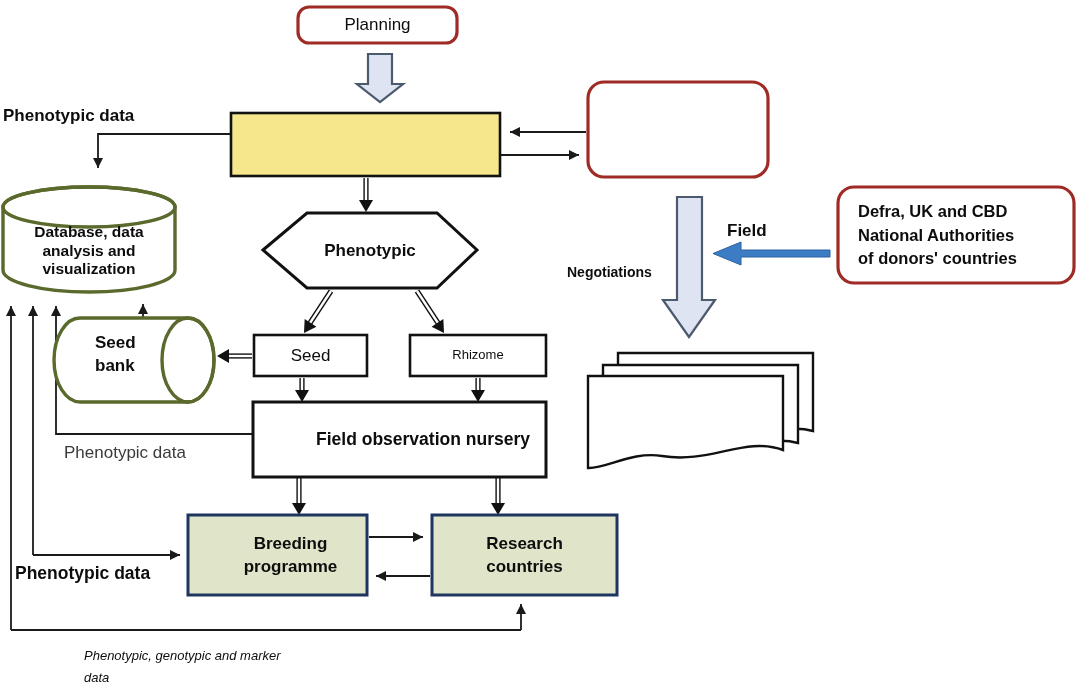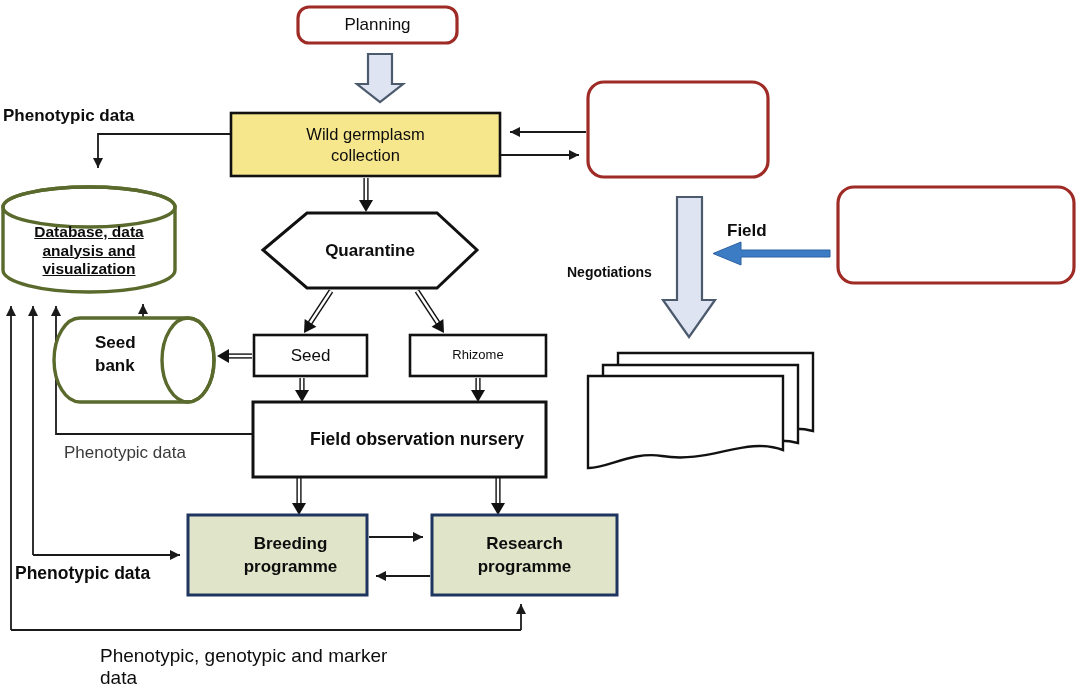--- a/index.html
+++ b/index.html
@@ -150,53 +150,54 @@
     <rect class="greenbox" x="188" y="515" width="179" height="80"></rect>
     <rect class="greenbox" x="432" y="515" width="185" height="80"></rect>
 
     <path class="doc" d="M 618,353 H 813 V 431 C 783,423 760,440 736,434 L 618,434 Z"></path>
     <path class="doc" d="M 603,365 H 798 V 443 C 768,435 745,452 721,446 L 603,446 Z"></path>
     <path class="doc" d="M 588,376 H 783 V 450 C 745,436 710,464 662,456 C 632,451 606,469 588,468 Z"></path>
   </svg>
 
   <div class="lbl cc" style="left:298px;top:7px;width:159px;height:36px;font-size:17px;">Planning</div>
 
-  <div class="lbl cc" style="left:231px;top:113px;width:269px;height:63px;font-size:16.5px;">Wild germplasm
-collection</div>
-
-
-
-  <div class="lbl b" style="left:0px;top:223px;width:178px;font-size:15.5px;line-height:18.5px;text-align:center;text-decoration:underline;">Database, data
+
+
+  <div class="lbl b" style="left:858px;top:200px;width:205px;font-size:16.5px;line-height:23.5px;">Defra, UK and CBD
+National Authorities
+of donors' countries</div>
+
+  <div class="lbl b" style="left:0px;top:223px;width:178px;font-size:15.5px;line-height:18.5px;text-align:center;">Database, data
 analysis and
 visualization</div>
 
   <div class="lbl b" style="left:95px;top:331px;font-size:17px;line-height:23px;">Seed
 bank</div>
 
-  <div class="lbl cc b" style="left:263px;top:213px;width:214px;height:75px;font-size:17px;">Quarantine</div>
+  <div class="lbl cc b" style="left:263px;top:213px;width:214px;height:75px;font-size:17px;">Phenotypic</div>
 
   <div class="lbl cc" style="left:254px;top:335px;width:113px;height:41px;font-size:17px;">Seed</div>
 
   <div class="lbl cc" style="left:410px;top:335px;width:136px;height:41px;font-size:13px;">Rhizome</div>
 
-  <div class="lbl cc b" style="left:253px;top:402px;width:328px;height:75px;font-size:17.5px;">Field observation nursery</div>
+  <div class="lbl cc b" style="left:253px;top:402px;width:328px;height:75px;font-size:17.5px;padding-left:6px;">Field observation nursery</div>
 
   <div class="lbl cc b" style="left:188px;top:515px;width:205px;height:80px;font-size:17px;line-height:23px;">Breeding
 programme</div>
 
   <div class="lbl cc b" style="left:432px;top:515px;width:185px;height:80px;font-size:17px;line-height:23px;">Research
-programme</div>
+countries</div>
 
 
   <div class="lbl b" style="left:3px;top:105px;font-size:17px;">Phenotypic data</div>
 
   <div class="lbl" style="left:64px;top:442px;font-size:17px;color:#3a3a3a;">Phenotypic data</div>
 
   <div class="lbl b" style="left:15px;top:563px;font-size:17.5px;">Phenotypic data</div>
 
   <div class="lbl b" style="left:567px;top:264px;font-size:14px;">Negotiations</div>
 
   <div class="lbl b" style="left:727px;top:220px;font-size:17px;">Field</div>
 
-  <div class="lbl" style="left:100px;top:645px;font-size:19px;line-height:22px;">Phenotypic, genotypic and marker
+  <div class="lbl" style="left:84px;top:645px;font-size:13px;line-height:22px;font-style:italic;">Phenotypic, genotypic and marker
 data</div>
 
 </div>
 
 </body></html>

